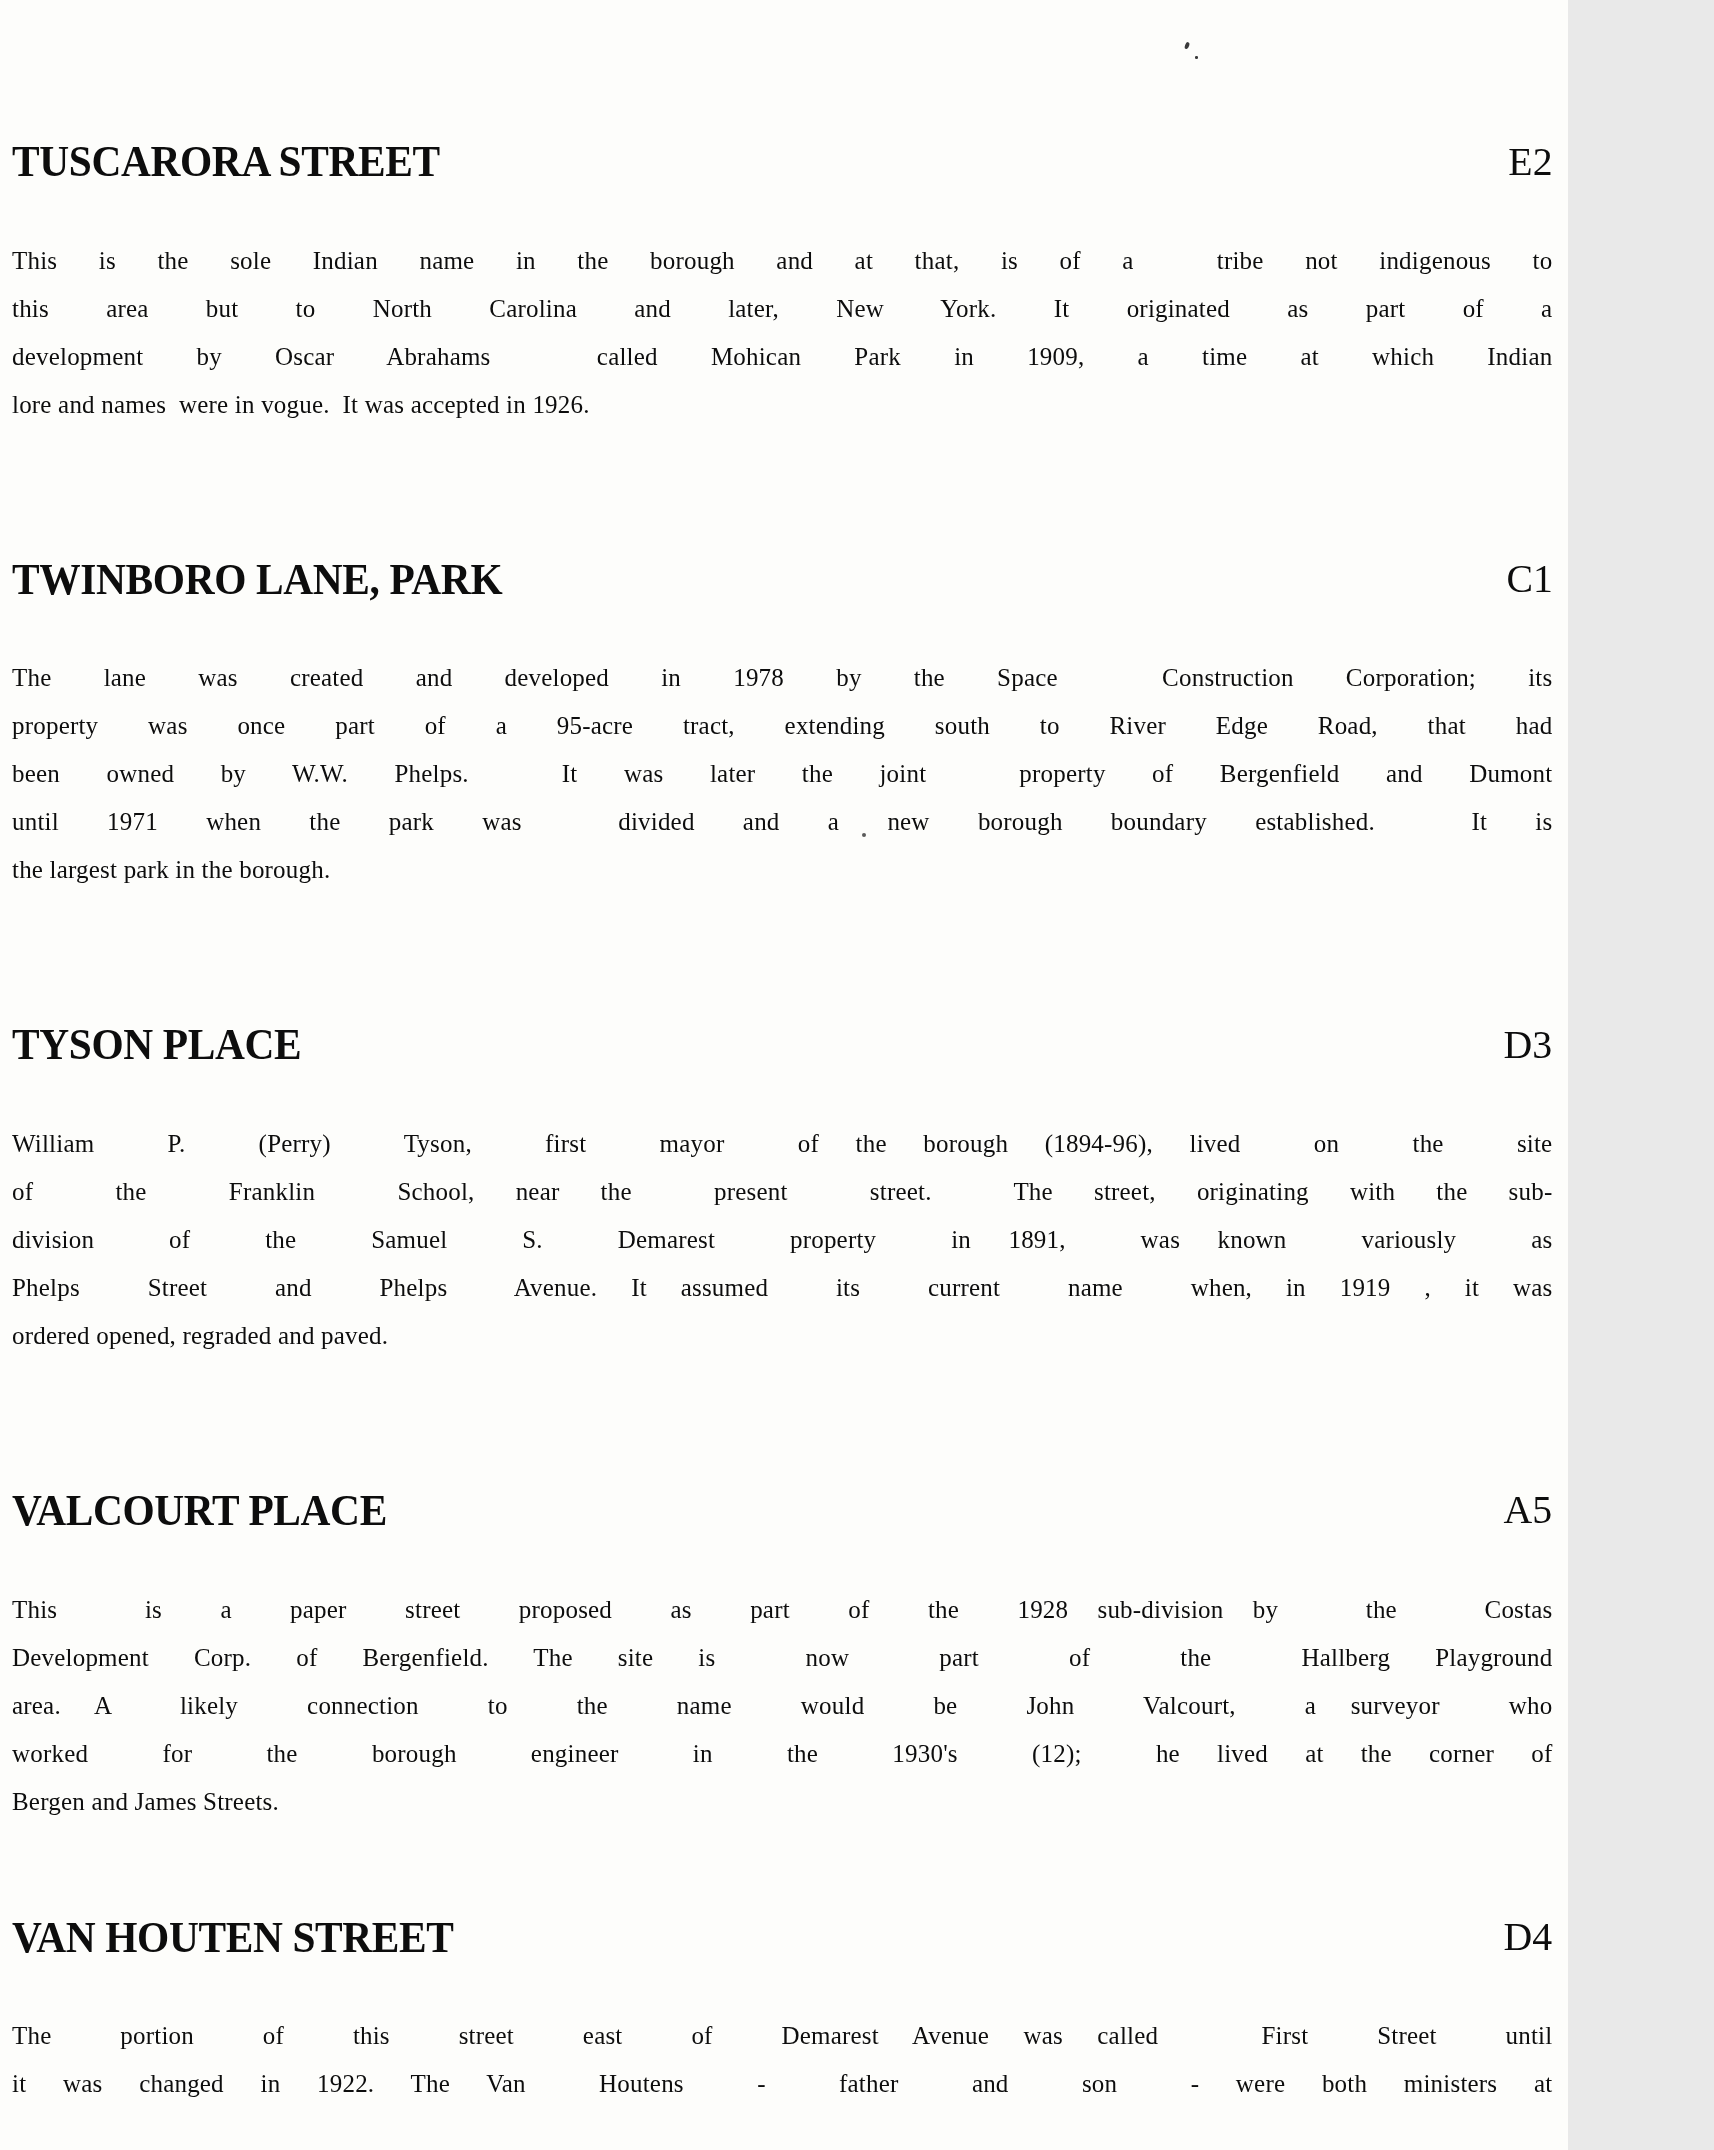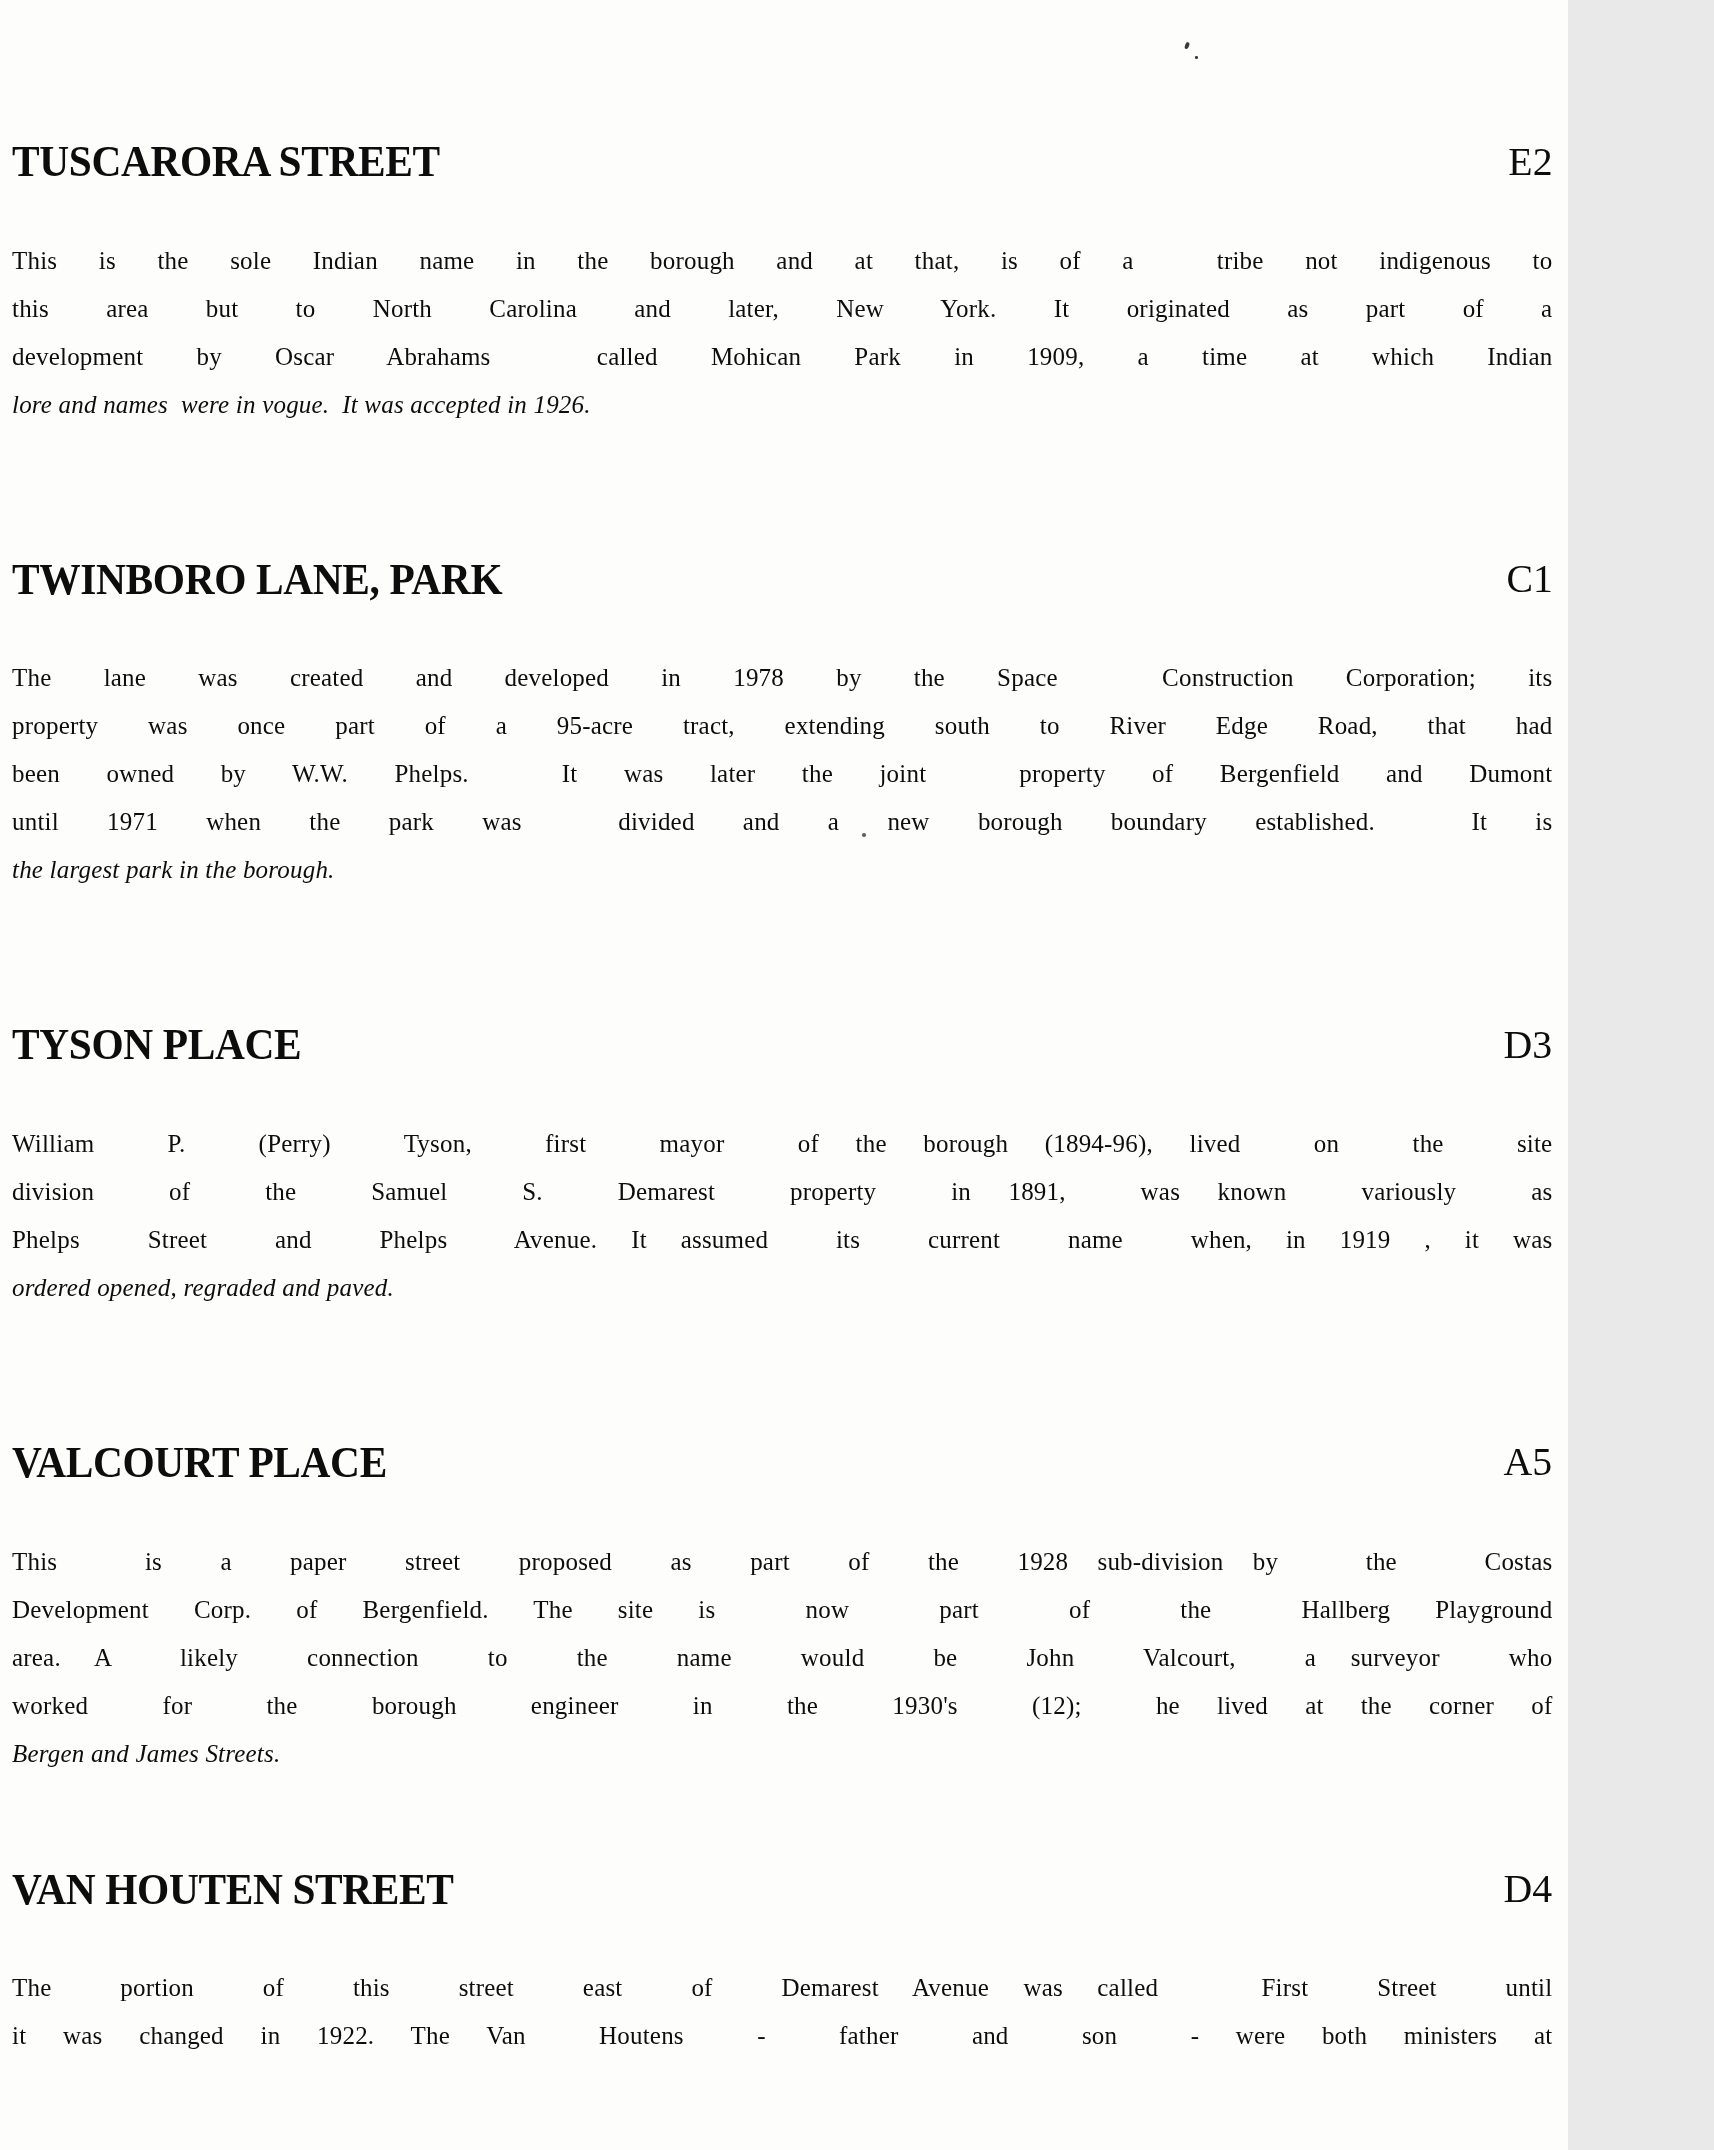--- a/index.html
+++ b/index.html
@@ -47,21 +47,21 @@
   }
   .para { margin-top: 51px; }
   .line {
     font-size: 25px;
     line-height: 48px;
     letter-spacing: 0.2px;
     white-space: pre-wrap;
     text-align: justify;
     text-align-last: justify;
   }
-  .line--last { text-align-last: left; font-style: italic; }
+  .line--last { text-align-last: left; }
 
   .speck {
     position: absolute;
     background: #3a3a3a;
     border-radius: 50%;
   }
   .speck--tick1 { width: 3.5px; height: 7.4px; left: 1185px; top: 42px; transform: rotate(20deg); }
   .speck--tick2 { width: 2.6px; height: 2.6px; left: 1195px; top: 56px; }
   .speck--dot   { width: 4.3px; height: 4.3px; left: 862px; top: 833px; background: #5a5a5a; }
 </style>
@@ -101,20 +101,21 @@
     </div>
   </section>
 
   <section class="section">
     <div class="heading-row">
       <h2 class="heading">TYSON PLACE</h2>
       <span class="grid-ref">D3</span>
     </div>
     <div class="para">
       <div class="line">William  P.  (Perry)  Tyson,  first  mayor  of the borough (1894-96), lived  on  the  site</div>
+      <div class="line">of  the  Franklin  School, near the  present  street.  The street, originating with the sub-</div>
       <div class="line">division  of  the  Samuel  S.  Demarest  property  in 1891,  was known  variously  as</div>
       <div class="line">Phelps  Street  and  Phelps  Avenue. It assumed  its  current  name  when, in 1919 , it was</div>
       <div class="line line--last">ordered opened, regraded and paved.</div>
     </div>
   </section>
 
   <section class="section">
     <div class="heading-row">
       <h2 class="heading">VALCOURT PLACE</h2>
       <span class="grid-ref">A5</span>

